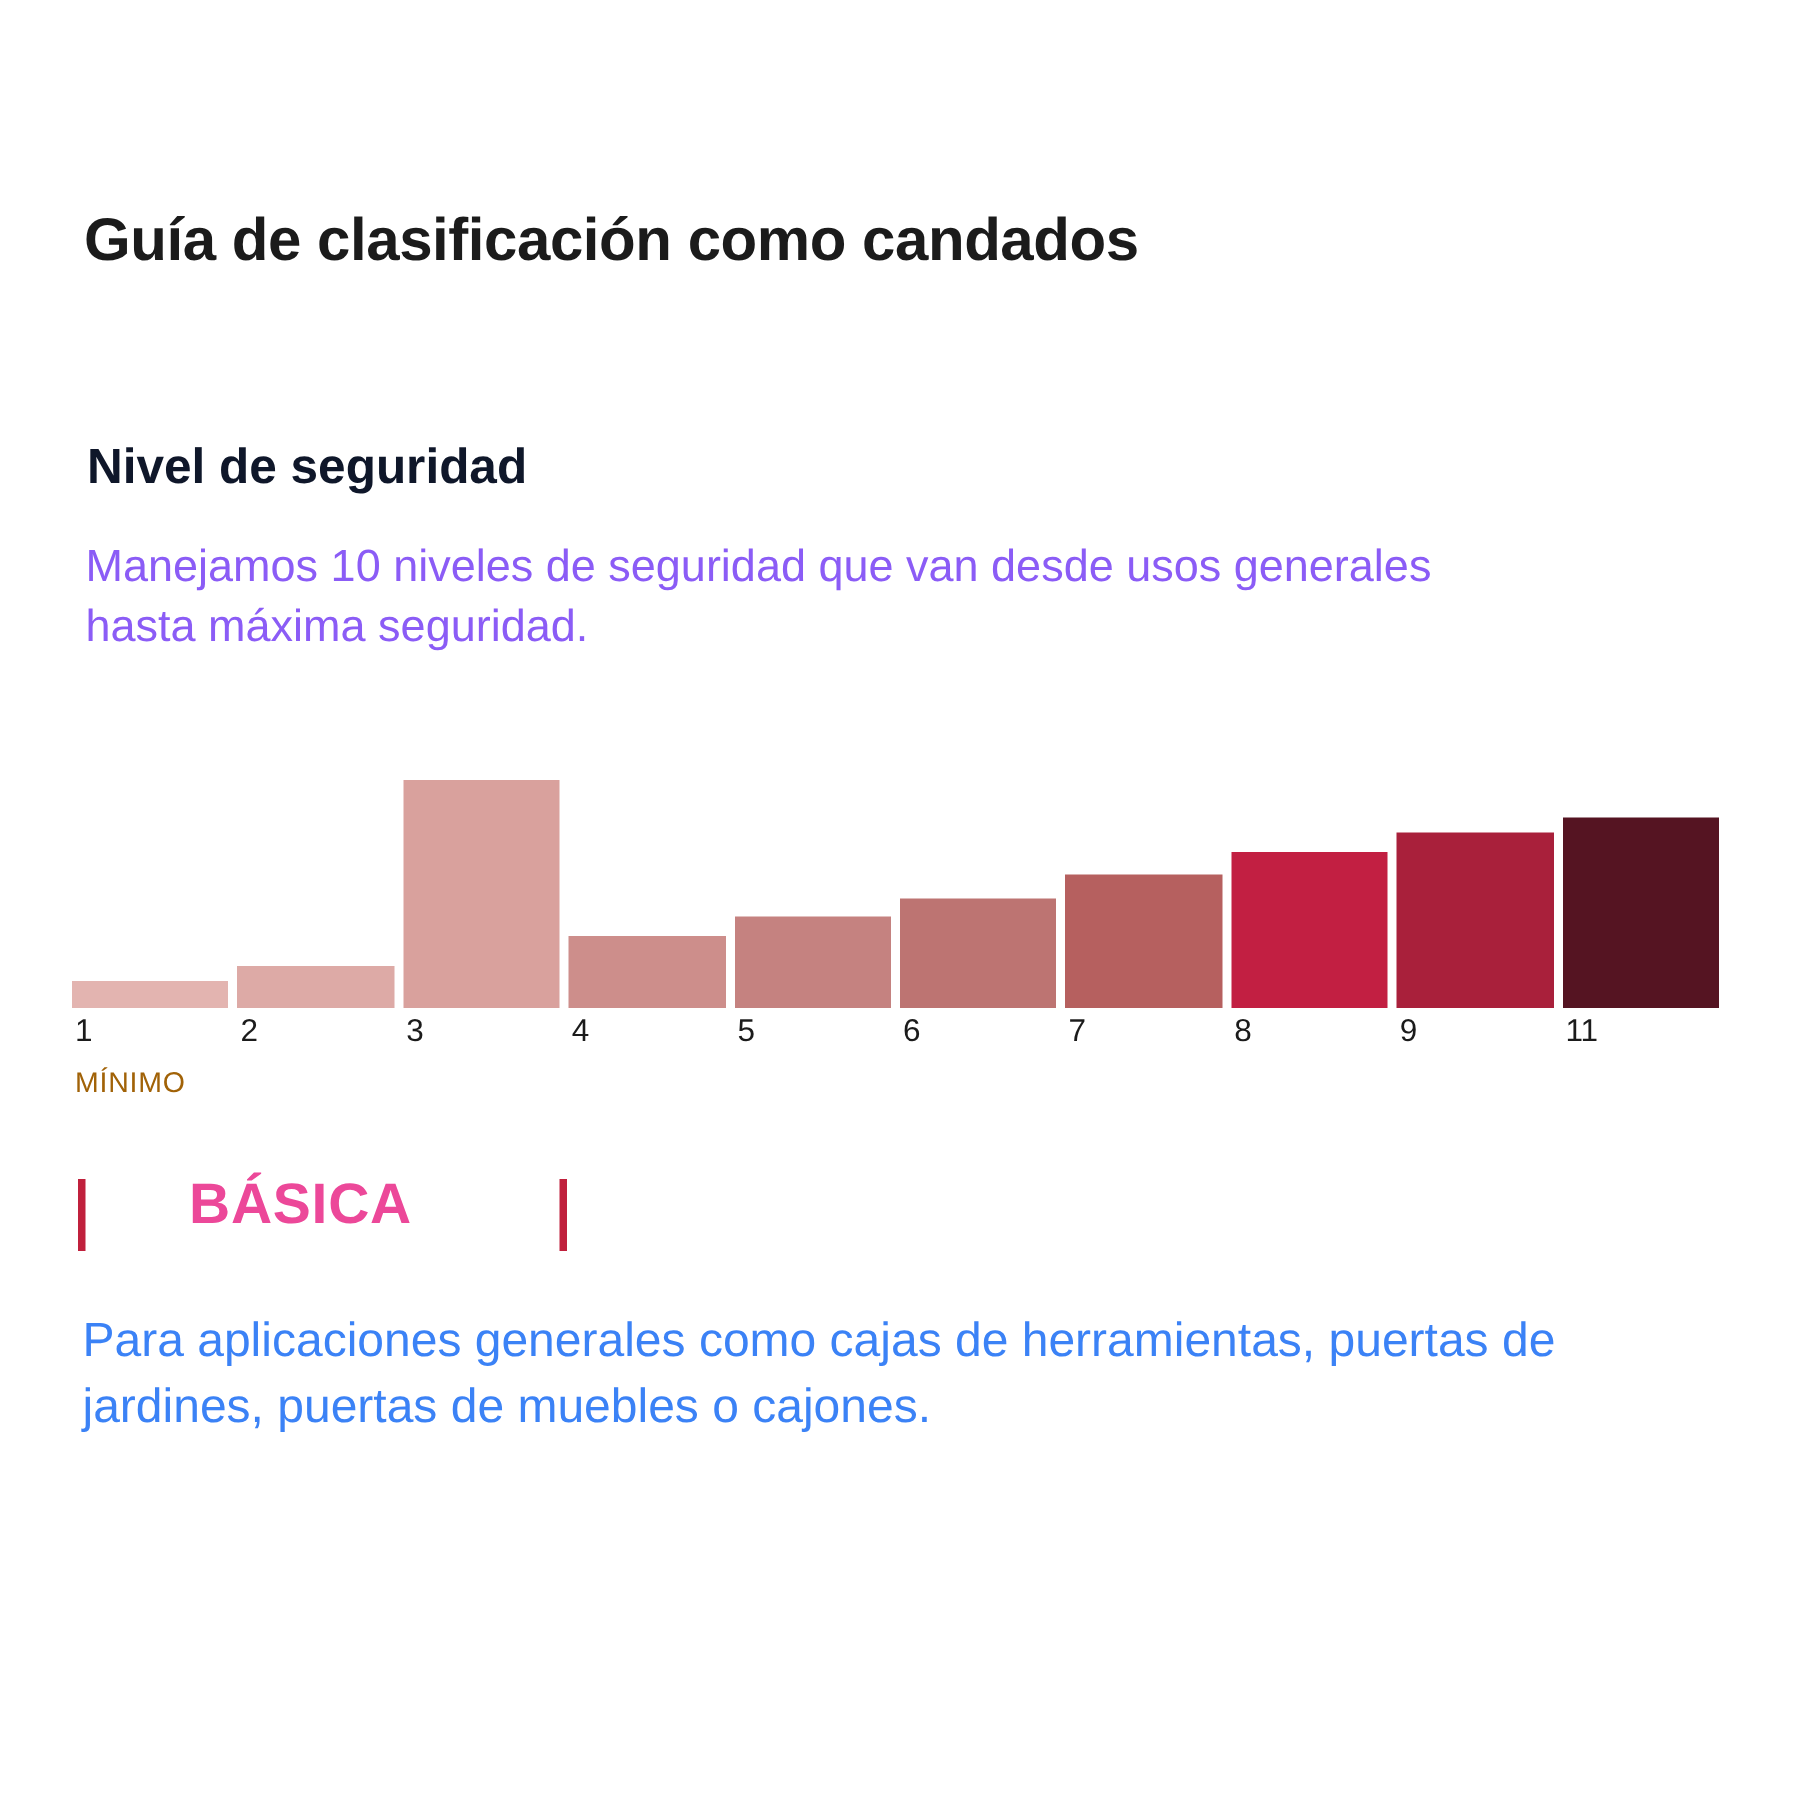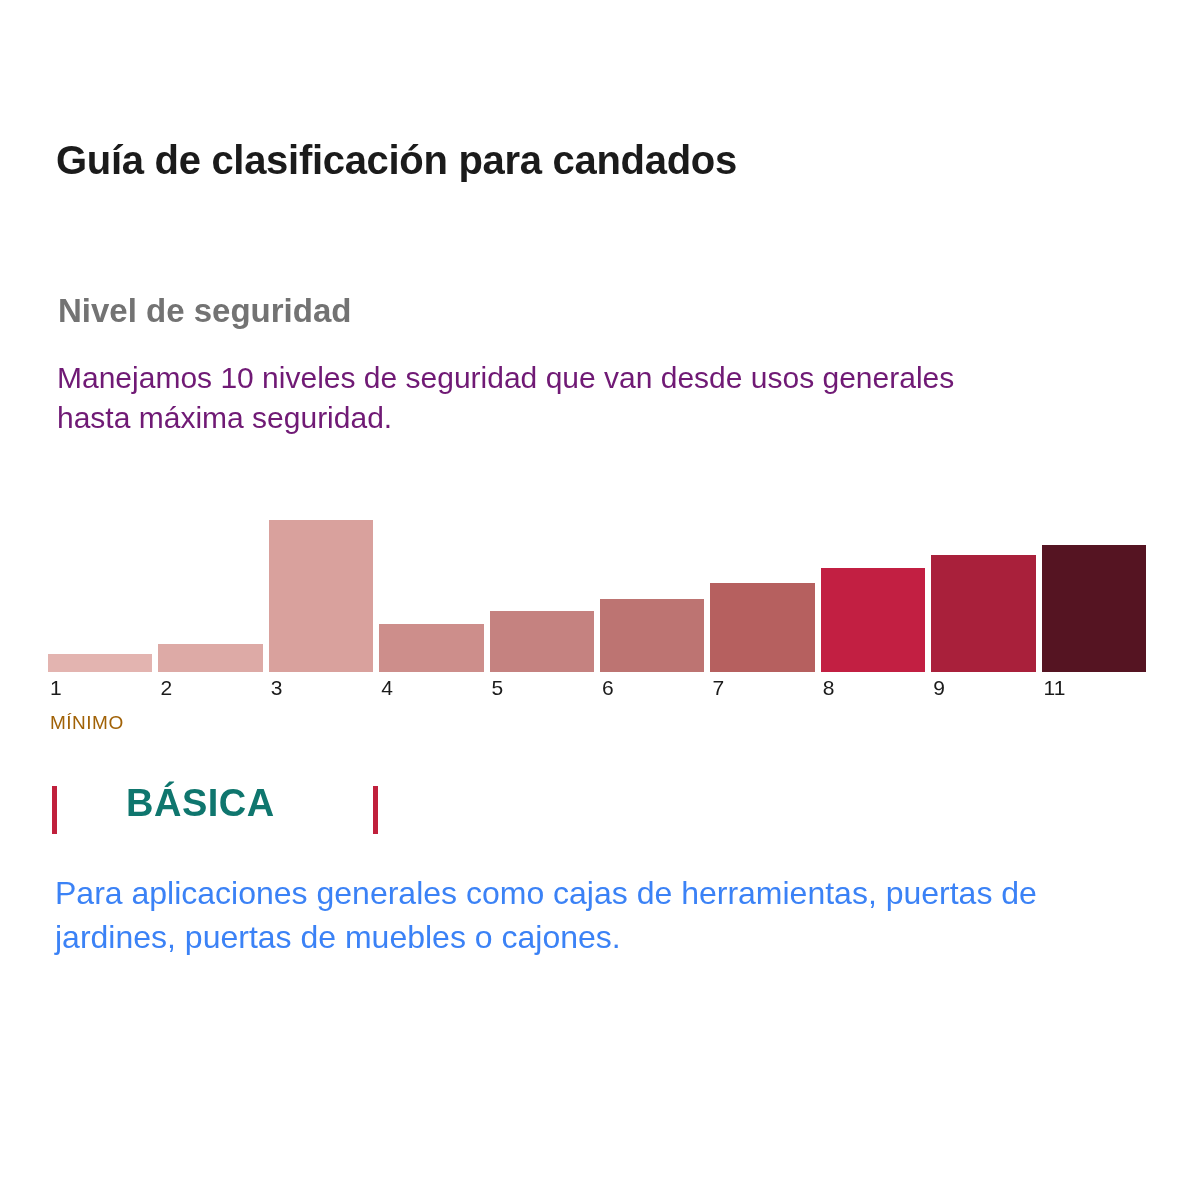--- a/index.html
+++ b/index.html
@@ -33,32 +33,32 @@
     white-space: nowrap;
   }
 
   
   .section-heading {
     position: absolute;
     left: 58px;
     top: 292px;
     font-size: 33px;
     font-weight: bold;
-    color: #737373;
+    color: #0f172a;
     white-space: nowrap;
   }
 
   .section-desc {
     position: absolute;
     left: 57px;
     top: 358px;
     width: 940px;
     font-size: 30px;
     line-height: 1.33;
-    color: #701a75;
+    color: #8b5cf6;
   }
 
   
   .chart {
     position: absolute;
     left: 48px;
     top: 520px;
     width: 1104px;
     height: 152px;
   }
@@ -114,40 +114,40 @@
   }
   .tick-left { left: 4px; }
   .tick-right { left: 325px; }
   .cat-name {
     position: absolute;
     left: 78px;
     top: -4px;
     font-size: 38px;
     font-weight: bold;
     letter-spacing: 0.5px;
-    color: #0f766e;
+    color: #ec4899;
     white-space: nowrap;
   }
 
   .cat-desc {
     position: absolute;
     left: 55px;
     top: 872px;
     width: 1100px;
     font-size: 32px;
     line-height: 1.37;
     color: #3b82f6;
   }
 </style>
 </head>
 <body>
 
 <div class="page">
 
-  <div class="main-title">Guía de clasificación para candados</div>
+  <div class="main-title">Guía de clasificación como candados</div>
 
   <div class="section-heading">Nivel de seguridad</div>
   <div class="section-desc">Manejamos 10 niveles de seguridad que van desde usos generales hasta máxima seguridad.</div>
 
   <div class="chart">
     <div class="bars" id="bars">
         <div class="bar" style="left: 0px; width: 104.4px; height: 17.7333px; background: rgb(227, 180, 176);"></div>
         <div class="bar" style="left: 110.4px; width: 104.4px; height: 27.8667px; background: rgb(221, 170, 166);"></div>
         <div class="bar" style="left: 220.8px; width: 104.4px; height: 152px; background: rgb(217, 161, 157);"></div>
         <div class="bar" style="left: 331.2px; width: 104.4px; height: 48.1333px; background: rgb(205, 142, 139);"></div>

